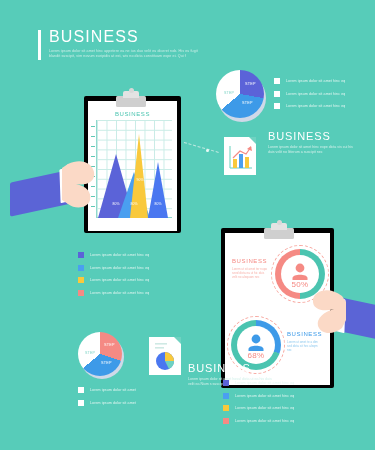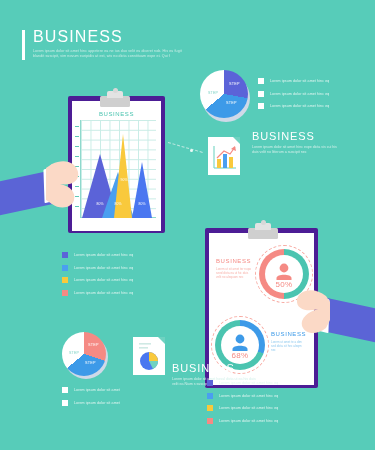--- a/index.html
+++ b/index.html
@@ -2,35 +2,35 @@
 <html><head>
 <meta charset="utf-8">
 <style>
   html,body{margin:0;padding:0;}
   body{
     width:375px;height:450px;overflow:hidden;
     background:#57ccb9;
     font-family:"Liberation Sans", sans-serif;
     position:relative;
   }
-  .stage{position:absolute;inset:0;}
+  .stage{position:absolute;inset:0;margin-left:16px;}
   .abs{position:absolute;}
 
   
   .hdr{left:22px;top:28px;width:200px;}
   .hdr .bar{position:absolute;left:0;top:2px;width:3px;height:30px;background:#ffffff;}
   .hdr h1{
     margin:0 0 0 11px;font-size:16px;font-weight:400;letter-spacing:1.1px;
     color:#ffffff;line-height:17px;
   }
   .hdr p{
     margin:4px 0 0 11px;font-size:3.6px;line-height:5.4px;color:#cdeee7;
     width:160px;letter-spacing:.1px;
   }
-  .clipboard{background:#4c1d95;border-radius:2px;}
+  .clipboard{background:#000000;border-radius:2px;}
   .paper{position:absolute;background:#ffffff;}
   .clip{position:absolute;background:#cfcfcf;border-radius:1.5px;}
   .clip-top{position:absolute;background:#e3e3e3;border-radius:2px 2px 0 0;}
   .clip-knob{position:absolute;background:#d8d8d8;border-radius:50%;}
 
   
   .cb1{left:68px;top:96px;width:97px;height:137px;}
   .cb1 .paper{left:4px;top:5px;width:89px;height:130px;}
   .cb1 .clip{left:32px;top:0px;width:30px;height:11px;}
   .cb1 .clip-top{left:39px;top:-5px;width:16px;height:7px;}

